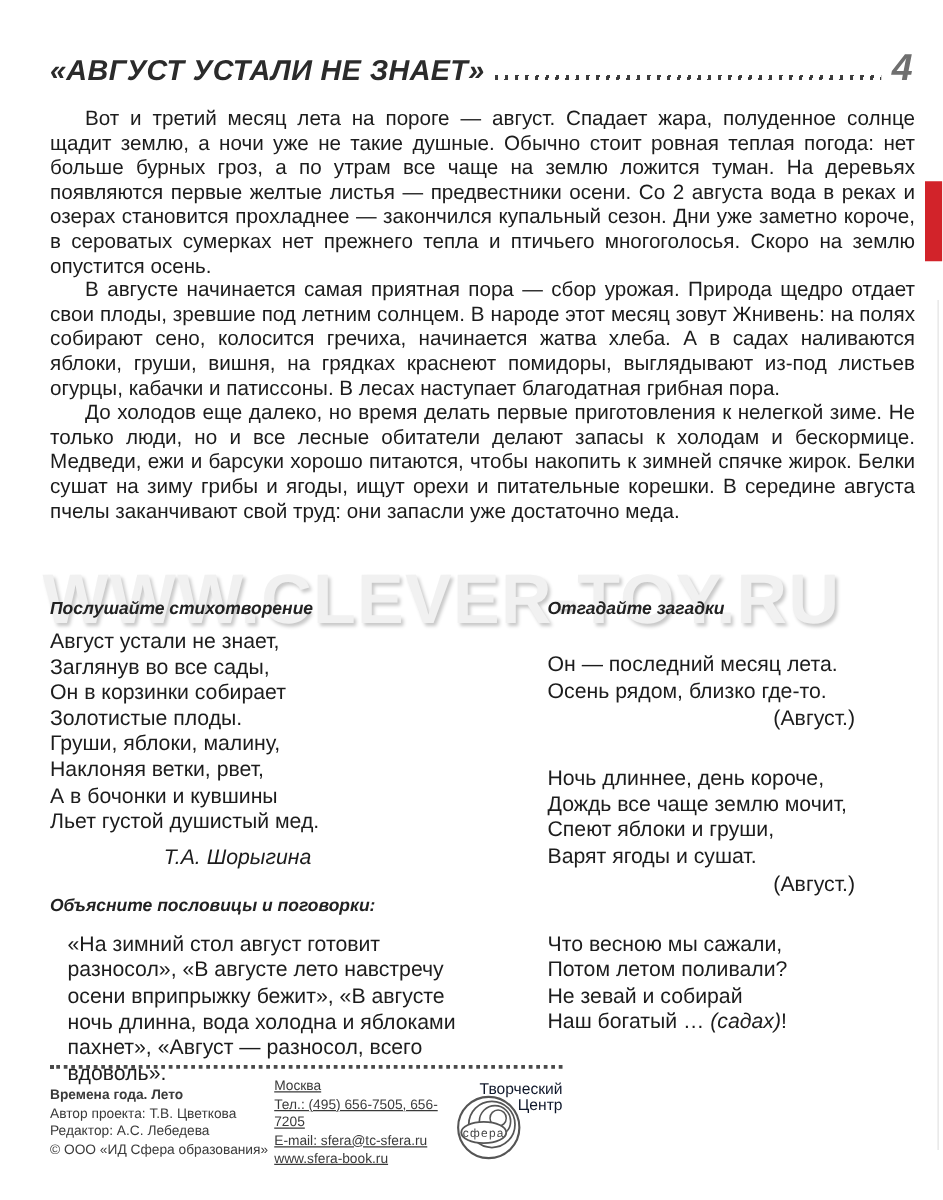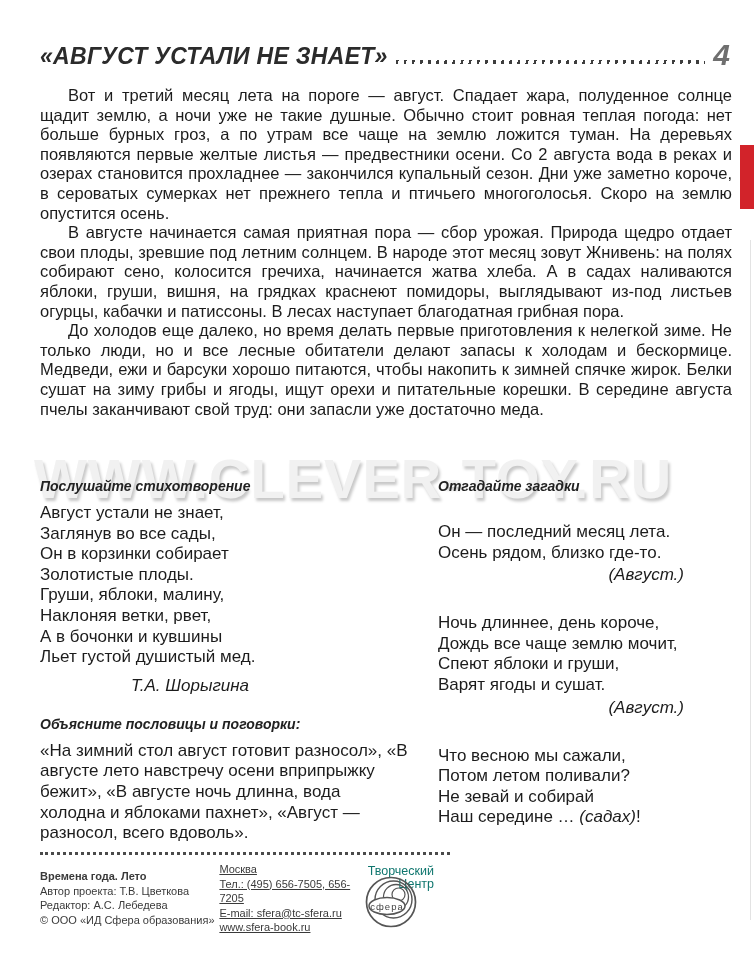--- a/index.html
+++ b/index.html
@@ -23,33 +23,33 @@
     color:#f1f1f1; text-shadow:2px 3px 3px rgba(0,0,0,0.22), -1px -1px 0 #ffffff;
   }
   
   .columns { position:absolute; top:478px; left:40px; right:24px; display:flex; z-index:2; }
   .col-left { width:368px; }
   .col-right { width:260px; margin-left:30px; }
   .sec-heading { font-size:14px; font-weight:bold; font-style:italic; color:#222; margin:0 0 9px 0; }
   .poem-line, .r-line, .prose { font-size:17px; line-height:20.6px; }
   .poem-author { font-size:17px; font-style:italic; margin-top:8px; width:300px; text-align:center; }
   .proverbs-heading { margin-top:20px; }
-  .prose { margin:0; }
+  .prose { margin:14px; }
   .riddle { margin-bottom:20px;margin-top:28px; }
-  .riddle-answer { font-size:17px; font-style:italic; text-align:right; padding-right:14px; margin-top:2px; }
+  .riddle-answer { font-size:17px; text-align:right; padding-right:14px; margin-top:2px; }
   .r-line i { font-style:italic; }
   
   .footer { position:absolute; top:852px; left:40px; width:410px; z-index:2; }
   .footer-dots { height:0; border-top:3px dotted #4a4a4a; }
   .footer-cols { display:flex; margin-top:7px; font-size:11px; line-height:14.5px; color:#3a3a3a;align-items:center; }
   .f-col1 { width:182px; }
   .f-col2 { width:146px;text-decoration:underline; }
   .f-bold { font-weight:bold; }
   .logo { position:relative; width:88px; height:66px; }
-  .logo-text { position:absolute; top:0; right:16px; text-align:right; font-size:12.5px; line-height:13px; color:#0f766e; }
+  .logo-text { position:absolute; top:0; right:0; text-align:right; font-size:12.5px; line-height:13px; color:#0f172a; }
   .logo-sphere { position:absolute; left:0; top:10px; }
   
   .red-tab { position:absolute; right:0; top:145px; width:14px; height:64px; background:#d2232a; z-index:3; }
   .page-edge { position:absolute; right:3px; top:240px; bottom:40px; width:1px; background:#e3e3e3; z-index:0; }
 </style>
 </head>
 <body>
 
 <div class="page">
 
@@ -102,21 +102,21 @@
         <div class="r-line">Дождь все чаще землю мочит,</div>
         <div class="r-line">Спеют яблоки и груши,</div>
         <div class="r-line">Варят ягоды и сушат.</div>
         <div class="riddle-answer">(Август.)</div>
       </div>
 
       <div class="riddle">
         <div class="r-line">Что весною мы сажали,</div>
         <div class="r-line">Потом летом поливали?</div>
         <div class="r-line">Не зевай и собирай</div>
-        <div class="r-line"><span>Наш середине … </span><i>(садах)</i><span>!</span></div>
+        <div class="r-line"><span>Наш богатый … </span><i>(садах)</i><span>!</span></div>
       </div>
     </div>
   </div>
 
   <div class="footer">
     <div class="footer-dots"></div>
     <div class="footer-cols">
       <div class="f-col1">
         <div class="f-bold">Времена года. Лето</div>
         <div>Автор проекта: Т.В. Цветкова</div>

